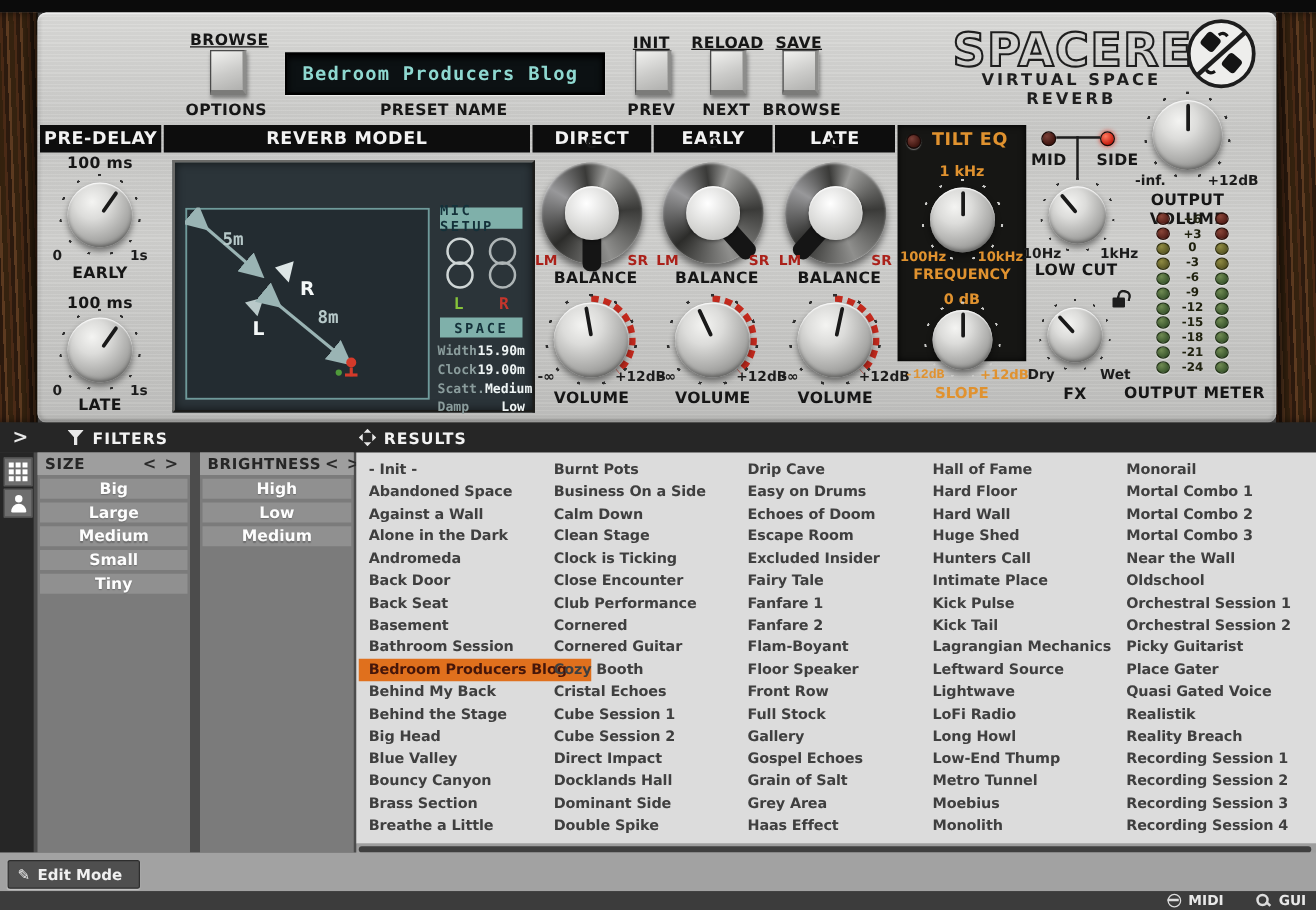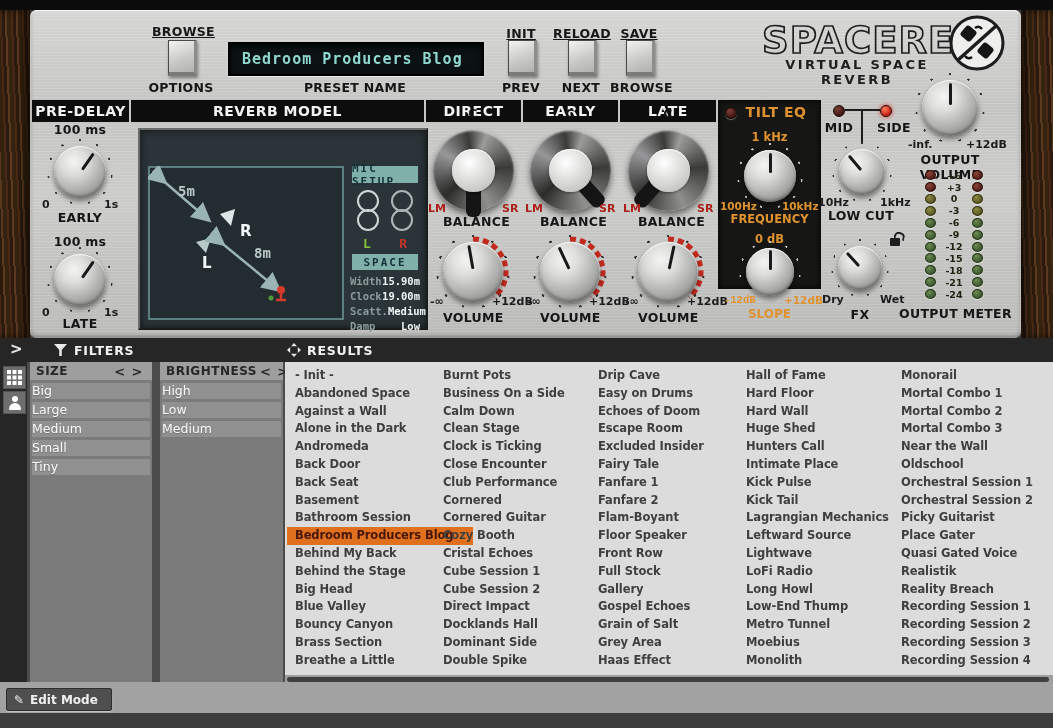--- a/index.html
+++ b/index.html
@@ -95,22 +95,22 @@
   
   .brw-head{left:0;top:338px;width:1053px;height:24px;background:#262626;}
   .bside{left:0;top:362px;width:27px;height:320px;background:#262626;}
   .filters-bg{left:27px;top:362px;width:258px;height:320px;background:#4c4c4c;}
   .ftrack{top:362px;height:320px;background:#7b7b7b;}
   .fhead{height:18px;background:#9e9e9e;color:#262626;font-weight:bold;font-size:12px;
     display:flex;align-items:center;padding:0 6px;letter-spacing:.5px;}
   .fhead .sp{flex:1;}
   .fnav{font-weight:bold;font-size:13px;color:#2a2a2a;padding:0 3px;cursor:default;}
   .fopts{padding:3px 2px 0 2px;}
-  .fopt{height:16px;margin-bottom:3px;background:#909090;color:#fdfdfd;font-weight:normal;font-size:12.5px;
-    line-height:16px;text-shadow:0 1px 1px rgba(0,0,0,.25);}
+  .fopt{height:16px;margin-bottom:3px;background:#909090;color:#fdfdfd;font-weight:bold;font-size:12.5px;
+    text-align:center;line-height:16px;text-shadow:0 1px 1px rgba(0,0,0,.25);}
   .results{left:285px;top:362px;width:768px;height:313px;background:#dcdcdc;}
   .pcol{position:absolute;top:5px;}
   .preset-item{height:17.8px;line-height:17.8px;font-weight:bold;font-size:11.5px;color:#3f3f3f;
     letter-spacing:-.1px;padding:0 9px 0 8px;white-space:nowrap;width:max-content;}
   .preset-item.selected{background:#e0701d;color:#46160a;padding-right:20px;}
   .hscroll{left:285px;top:675px;width:768px;height:9px;background:#9e9e9e;}
   .hscroll .bar{position:absolute;left:2px;top:2px;width:762px;height:5px;background:#3f3f3f;border-radius:3px;}
   .brw-foot{left:0;top:682px;width:1053px;height:31px;background:#a2a2a2;}
   .edit-btn{position:absolute;left:6px;top:6px;width:90px;height:21px;background:#4f4f4f;border:1px solid #2e2e2e;
     border-radius:2px;color:#f0f0f0;font-weight:bold;font-size:12px;display:flex;align-items:center;gap:6px;
@@ -557,14 +557,21 @@
     <div class="bar"></div>
   </div>
 
   <div class="abs brw-foot">
     <div class="edit-btn">
       <span style="font-size:12px;">✎</span>
       <span>Edit Mode</span>
     </div>
   </div>
 
+  <div class="abs statusbar">
+    <span class="globe"></span>
+    <span>MIDI</span>
+    <span style="width:14px;"></span>
+    <span class="mag"></span>
+    <span>GUI</span>
+  </div>
 
 </div>
 
 </body></html>

